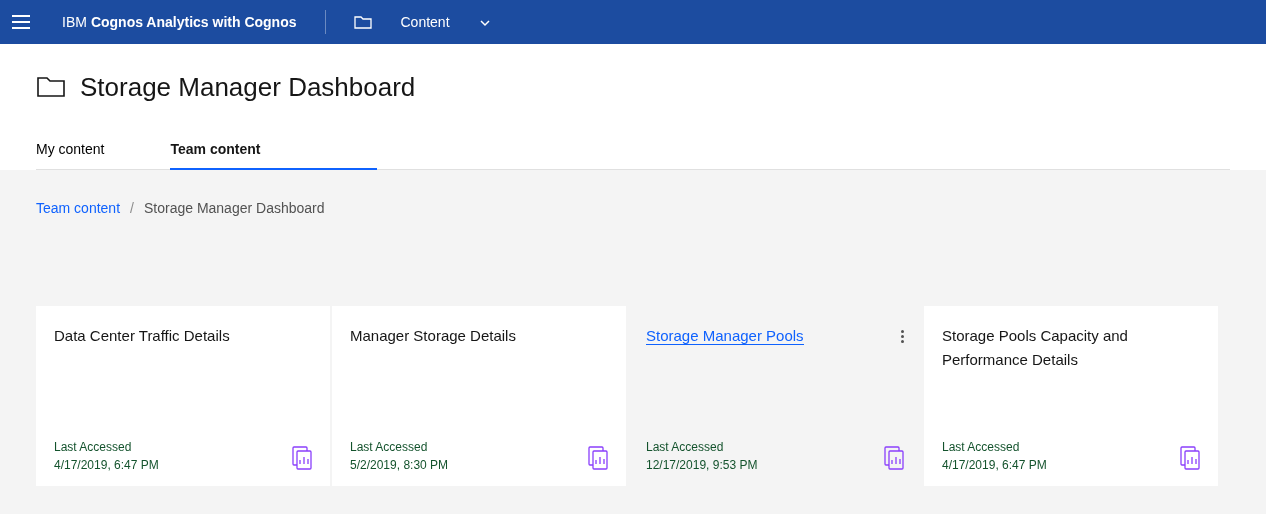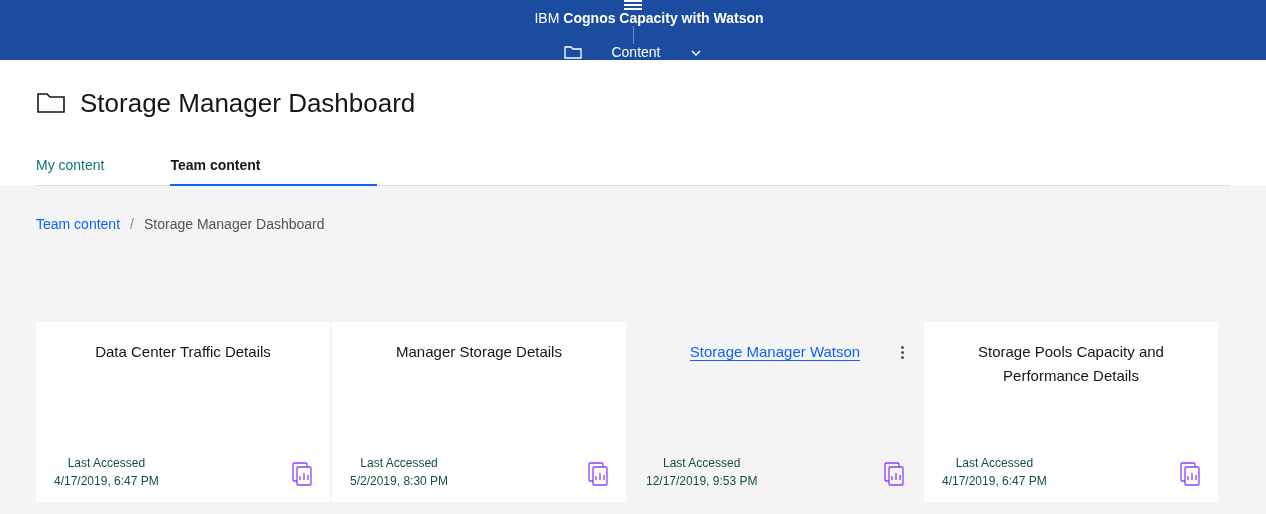--- a/index.html
+++ b/index.html
@@ -1,52 +1,52 @@
 <!DOCTYPE html>
 <html><head>
 <meta charset="utf-8">
 <style>
   * { box-sizing: border-box; margin: 0; padding: 0; }
   html, body { width: 1266px; height: 514px; font-family: "Segoe UI", Arial, sans-serif; background: #fff; overflow: hidden; }
 
   
-  .topbar { background: #1c4ca0; color: #fff; height: 60px; display: flex; align-items: center; padding: 0 12px; flex-direction: column; }
+  .topbar { background: #1c4ca0; color: #fff; height: 44px; display: flex; align-items: center; padding: 0 12px; }
   .burger { width: 18px; height: 14px; display: flex; flex-direction: column; justify-content: space-between; cursor: pointer; }
   .burger span { display: block; height: 2px; background: #fff; }
   .brand { margin-left: 32px; font-size: 14px; display: flex; align-items: baseline; gap: 4px; }
   .brand .ibm { font-weight: 400; }
   .brand .name { font-weight: 700; }
   .vdivider { width: 1px; height: 24px; background: rgba(255,255,255,0.35); margin: 0 28px; }
   .folder-icon { width: 18px; height: 14px; display: inline-block; }
   .folder-icon svg { display:block; }
   .content-dd { display: flex; align-items: center; gap: 29px; font-size: 14px; cursor: pointer; }
   .chev { width: 12px; height: 12px; }
 
   
   .page-header { padding: 28px 36px 0 36px; background: #fff; }
   .page-title-row { display: flex; align-items: center; gap: 14px; }
   .page-title-row .folder-big svg { width: 30px; height: 24px; }
   .page-title { font-size: 26px; font-weight: 400; color: #161616; }
 
   
   .tabs { display: flex; margin-top: 28px; border-bottom: 1px solid #e0e0e0; }
-  .tab { padding: 10px 26px 12px 0; margin-right: 40px; font-size: 14px; color: #0f766e; cursor: pointer; position: relative; }
+  .tab { padding: 10px 26px 12px 0; margin-right: 40px; font-size: 14px; color: #000000; cursor: pointer; position: relative; }
   .tab.active { font-weight: 600; color: #161616; }
   .tab.active::after { content:""; position:absolute; left:0; right:40px; bottom:-1px; height:2px; background:#0f62fe; }
   .tabs .tab:first-child { margin-left: 0; }
   .tabs-wrap { position: relative; }
   .tab-underline { position:absolute; height:2px; background:#0f62fe; bottom:0; left:186px; width:155px; }
 
   
   .content-area { background: #f4f4f4; padding: 30px 36px 30px 36px; height: calc(514px - 44px - 120px); }
   .breadcrumb { font-size: 14px; color: #525252; display:flex; align-items:center; gap:10px; }
   .breadcrumb a { color: #0f62fe; text-decoration: none; cursor:pointer; }
   .breadcrumb .sep { color: #8d8d8d; }
 
-  .grid { display: flex; gap: 2px; margin-top: 90px; text-align: center; }
+  .grid { display: flex; gap: 2px; margin-top: 90px; }
   .card { background:#fff; width: 294px; height: 180px; padding: 18px 18px 12px 18px; display:flex; flex-direction:column; justify-content:space-between; position:relative; cursor:pointer; }
   .card.hovered { background: transparent; }
   .card-title { font-size: 15px; color:#161616; line-height:1.6; }
   .card.hovered .card-title { color:#0f62fe; border-bottom:1px solid #0f62fe; display:inline; }
   .card-footer { display:flex; justify-content:space-between; align-items:flex-end; }
   .meta { font-size: 12px; color:#14532d; line-height:1.5; }
   .report-icon svg { width:20px; height:24px; }
   .kebab { position:absolute; top:20px; right:-12px; width:20px; height:20px; display:flex; flex-direction:column; justify-content:center; align-items:center; gap:2px; cursor:pointer;}
   .kebab span { width:3px; height:3px; background:#525252; border-radius:50%; display:block; }
   .card.hovered .kebab { right: 10px; }
@@ -55,21 +55,21 @@
 <body>
 
 <div class="topbar">
   <div class="burger">
     <span></span>
       <span></span>
       <span></span>
   </div>
   <div class="brand">
     <span class="ibm">IBM</span>
-    <span class="name">Cognos Capacity with Watson</span>
+    <span class="name">Cognos Analytics with Cognos</span>
   </div>
   <div class="vdivider"></div>
   <div class="content-dd">
     <span class="folder-icon">
       <svg viewBox="0 0 18 14">
           <path d="M1 2h6l2 2h8v9H1z" fill="none" stroke="#fff" stroke-width="1.3"></path>
         </svg>
     </span>
     <span>Content</span>
     <span class="chev">
@@ -139,21 +139,21 @@
           <svg viewBox="0 0 20 24">
               <rect x="1" y="1" width="14" height="18" rx="1" fill="none" stroke="#8a3ffc" stroke-width="1.3"></rect>
               <rect x="5" y="5" width="14" height="18" rx="1" fill="#fff" stroke="#8a3ffc" stroke-width="1.3"></rect>
               <path d="M8 18v-4M12 18v-7M16 18v-5" stroke="#8a3ffc" stroke-width="1.3"></path>
             </svg>
         </span>
       </div>
     </div>
 
     <div class="card hovered">
-      <div><span class="card-title">Storage Manager Watson</span></div>
+      <div><span class="card-title">Storage Manager Pools</span></div>
       <div class="kebab">
           <span></span>
           <span></span>
           <span></span>
         </div>
       <div class="card-footer">
         <div class="meta">
           <div>Last Accessed</div>
           <div>12/17/2019, 9:53 PM</div>
         </div>

